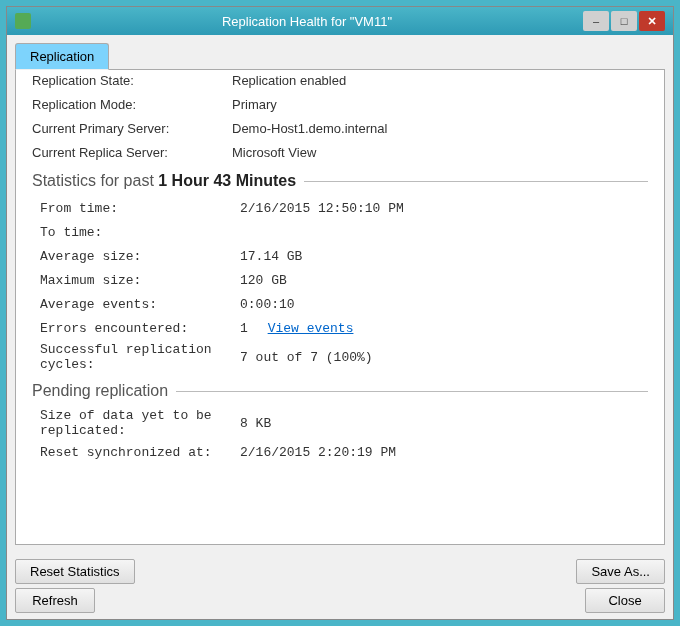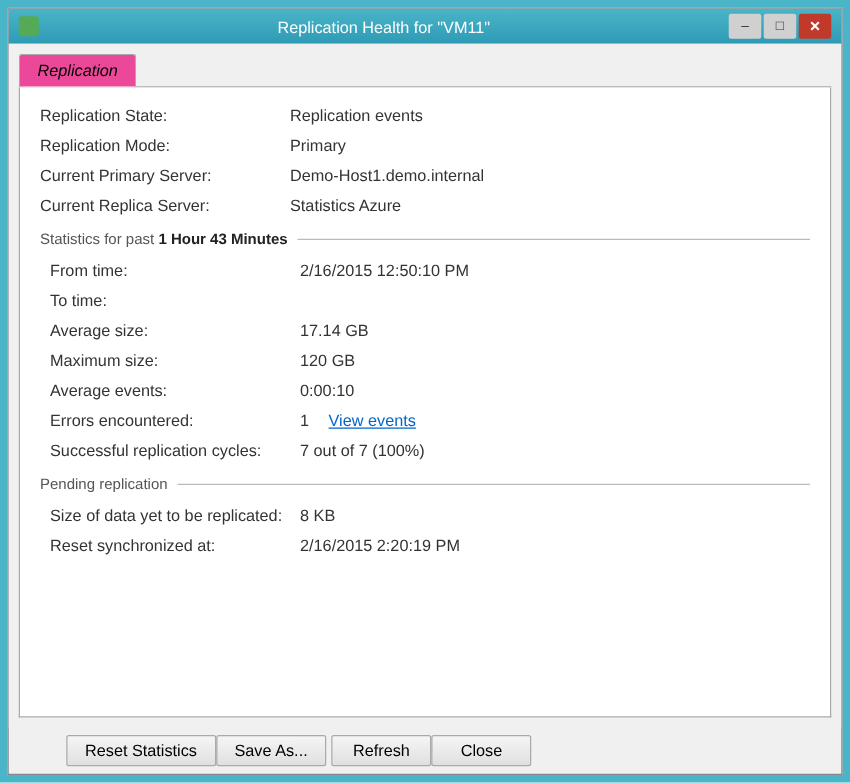--- a/index.html
+++ b/index.html
@@ -80,32 +80,31 @@
       padding: 5px 14px;
       border: 1px solid #aaa;
       border-bottom: none;
       background: #e0e0e0;
       cursor: pointer;
       font-size: 13px;
       margin-right: 2px;
       border-radius: 3px 3px 0 0;
     }
     .tab.active {
-      background: #ec4899;
+      background: #7dd3fc;
       border-bottom: 1px solid #f0f0f0;
       margin-bottom: -1px;
       z-index: 1;
       position: relative;
-      font-style: italic;
     }
     .tab-content {
       border: 1px solid #aaa;
       border-top: none;
       flex: 1;
-      padding: 12px 16px;
+      padding: 0 16px;
       background: white;
       overflow-y: auto;
     }
     .info-section {
       margin-bottom: 8px;
     }
     .info-row {
       display: flex;
       align-items: center;
       margin-bottom: 4px;
@@ -134,21 +133,21 @@
       color: white;
       font-size: 11px;
       font-weight: bold;
     }
     .section-divider {
       display: flex;
       align-items: center;
       margin: 10px 0 8px 0;
     }
     .section-divider-label {
-      font-size: 12px;
+      font-size: 16px;
       color: #555;
       white-space: nowrap;
       padding-right: 8px;
     }
     .section-divider-label .highlight {
       font-weight: bold;
       color: #222;
     }
     .section-divider-line {
       flex: 1;
@@ -157,38 +156,39 @@
     }
     .link {
       color: #0066cc;
       text-decoration: underline;
       cursor: pointer;
     }
     .bottom-buttons {
       display: flex;
       padding: 6px 8px;
       flex-shrink: 0;
+      flex-direction: column;
       gap: 4px;
-      margin-left: 38px;
     }
     .button-row {
       display: flex;
       justify-content: space-between;
     }
     .btn {
       padding: 4px 14px;
       border: 1px solid #aaa;
       background: linear-gradient(to bottom, #f5f5f5, #e0e0e0);
       cursor: pointer;
       font-size: 13px;
       border-radius: 2px;
       min-width: 80px;
     }
     .indent {
       padding-left: 8px;
+      font-family: Liberation Mono, monospace;
     }
   </style>
 </head>
 <body>
 
 <div class="window">
 
   <div class="title-bar">
     <div class="title-bar-icon"></div>
     <span class="title-bar-title">Replication Health for "VM11"</span>
@@ -205,33 +205,33 @@
       <div class="tab active">
         <span>Replication</span>
       </div>
     </div>
 
     <div class="tab-content">
 
       <div class="info-section">
         <div class="info-row">
           <span class="info-label">Replication State:</span>
-          <span class="info-value">Replication events</span>
+          <span class="info-value">Replication enabled</span>
         </div>
         <div class="info-row">
           <span class="info-label">Replication Mode:</span>
           <span class="info-value">Primary</span>
         </div>
         <div class="info-row">
           <span class="info-label">Current Primary Server:</span>
           <span class="info-value">Demo-Host1.demo.internal</span>
         </div>
         <div class="info-row">
           <span class="info-label">Current Replica Server:</span>
-          <span class="info-value">Statistics Azure</span>
+          <span class="info-value">Microsoft View</span>
         </div>
       </div>
 
       <div class="section-divider">
         <span class="section-divider-label">
           <span>Statistics for past </span><span class="highlight">1 Hour 43 Minutes</span>
         </span>
         <div class="section-divider-line"></div>
       </div>
 

